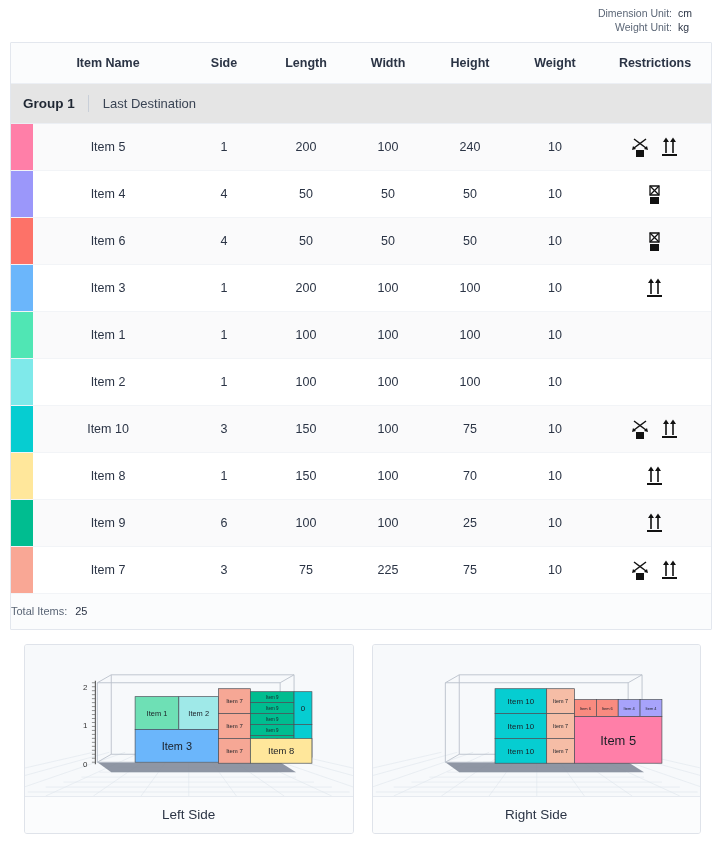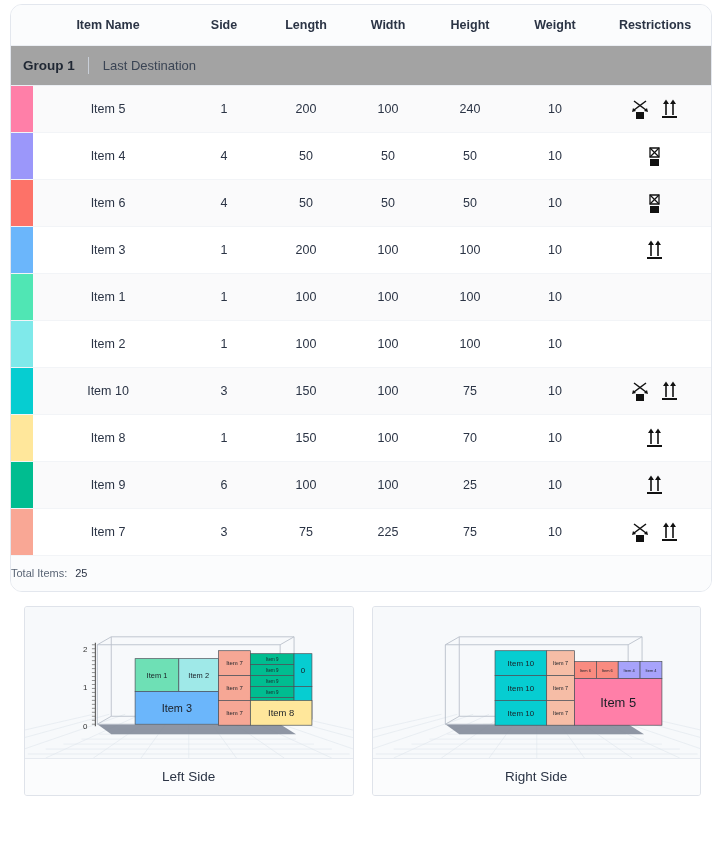--- a/index.html
+++ b/index.html
@@ -21,21 +21,21 @@
     line-height: 14px;
   }
   .units .row { white-space: nowrap; }
   .units .lbl { color: #5b6676; }
   .units .val { display: inline-block; width: 22px; text-align: left; margin-left: 6px; color: #2b3445; }
 
   
   .card {
     margin: 4px 10px 6px 10px;
     border: 1px solid #e3e7ee;
-    border-radius: 12px;
+    border-radius: 1px;
     background: #fff;
     overflow: hidden;
   }
   table.items { width: 100%; border-collapse: collapse; table-layout: fixed; }
   table.items th, table.items td { padding: 0; }
 
   .col-sw   { width: 22px; }
   .col-name { width: 150px; }
   .col-cnt  { width: 82px; }
   .col-len  { width: 82px; }
@@ -50,21 +50,21 @@
     font-weight: bold;
     color: #2b3445;
     text-align: center;
     background: #fbfcfd;
     border-bottom: 1px solid #eceff4;
     vertical-align: middle;
   }
 
   tr.group-row td {
     height: 40px;
-    background: #a3a3a3;
+    background: #e5e5e5;
     border-bottom: 1px solid #eceff4;
     border-top: 1px solid #eceff4;
     padding-left: 12px;
     vertical-align: middle;
   }
   .group-inner { display: flex; align-items: center; gap: 0; }
   .group-name {
     font-size: 13.5px; font-weight: bold; color: #1f2733;
     padding-right: 13px;
   }
@@ -123,20 +123,28 @@
     color: #2b3445;
     background: #fbfcfd;
   }
   .view-canvas svg { display: block; width: 100%; height: 100%; }
 </style>
 </head>
 <body>
 
 <div class="page">
 
+  <div class="units">
+    <div class="row">
+      <span class="lbl">Dimension Unit:</span><span class="val">cm</span>
+    </div>
+    <div class="row">
+      <span class="lbl">Weight Unit:</span><span class="val">kg</span>
+    </div>
+  </div>
 
   <div class="card">
     <table class="items">
       <colgroup>
         <col class="col-sw">
           <col class="col-name">
           <col class="col-cnt">
           <col class="col-len">
         <col class="col-wid">
           <col class="col-hei">

